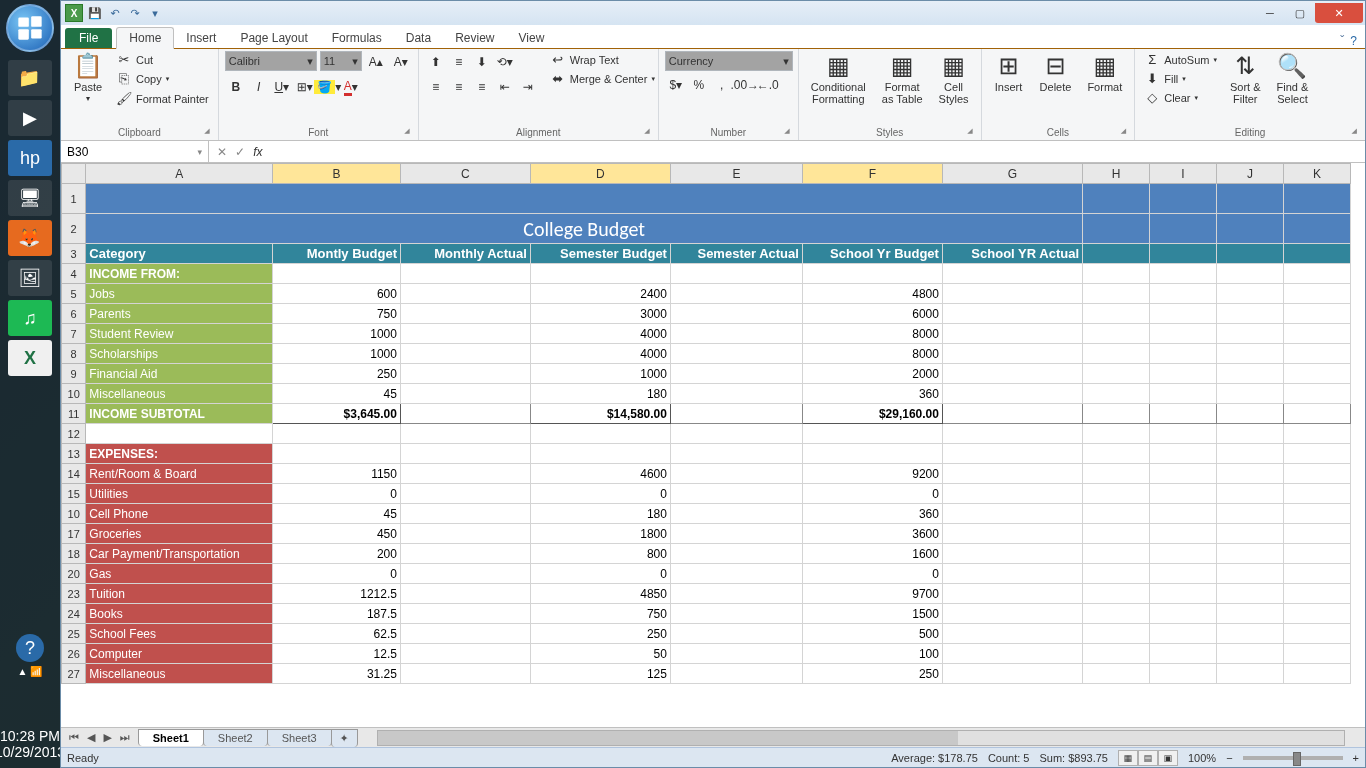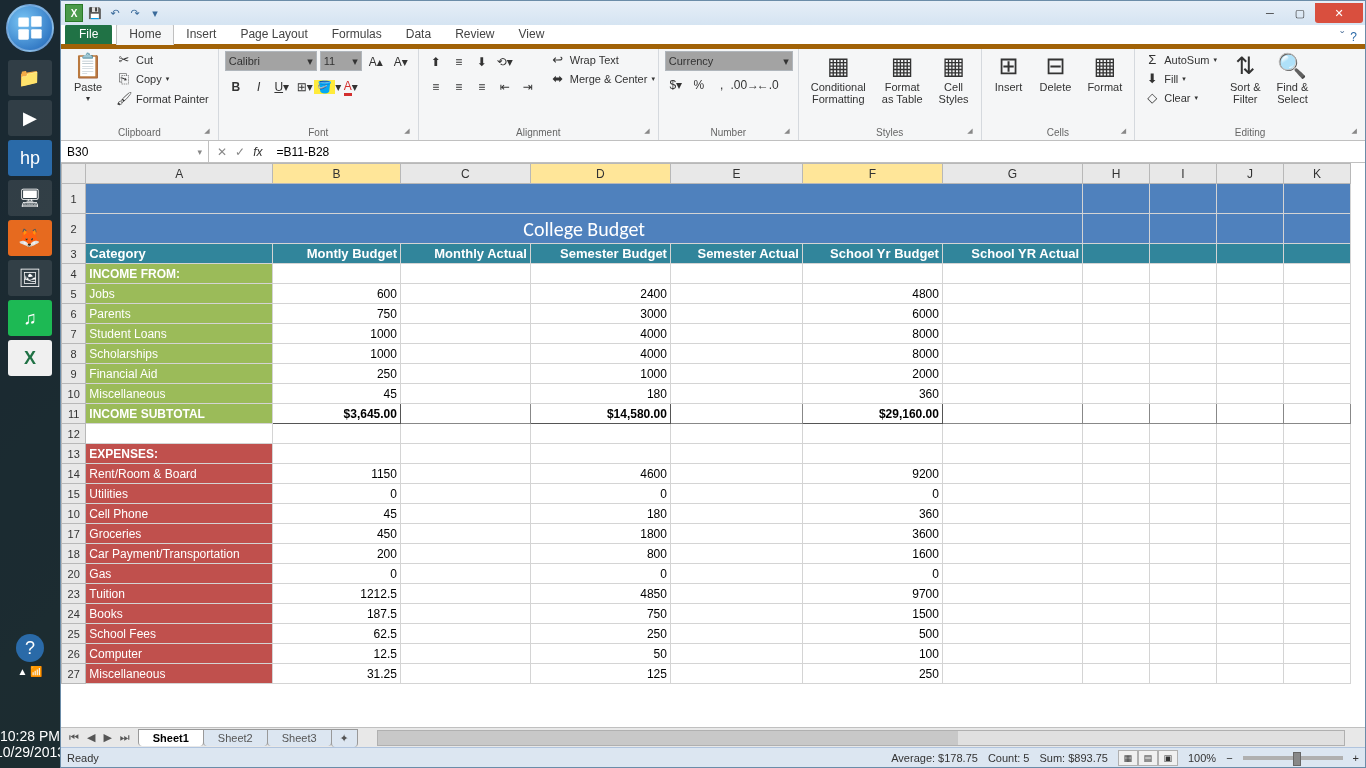--- a/index.html
+++ b/index.html
@@ -15,21 +15,21 @@
 .excel-window { position: absolute; left: 60px; top: 0; width: 1306px; height: 768px; background: #fff; border: 1px solid #6b8ca8; display: flex; flex-direction: column; }
 .titlebar { height: 24px; background: linear-gradient(#e6eef7,#d5e4f2); display: flex; align-items: center; font-size: 12px; color: #333; position: relative; }
 .qat { display: flex; align-items: center; gap: 4px; padding: 0 4px; }
 .qat-ico { width:18px; height:18px; background:#4a9a4a; border:1px solid #2a7a2a; display:flex; align-items:center; justify-content:center; color:#fff; font-size:10px; font-weight:bold; }
 .qat-btn { width:16px; height:16px; color:#3a6a9a; font-size:11px; display:flex; align-items:center; justify-content:center; }
 .title-text { position:absolute; left:50%; transform:translateX(-50%); }
 .win-controls { margin-left: auto; display: flex; }
 .win-btn { width: 30px; height: 20px; display:flex; align-items:center; justify-content:center; font-size:11px; color:#333; }
 .win-btn.close { background:#d94f3e; color:#fff; width:48px; border-radius:0 0 3px 3px; margin-right:2px; }
 
-.ribbon-tabs { height: 24px; background: #fff; display: flex; align-items: flex-end; padding-left: 4px; border-bottom: 5px solid #a16207; }
+.ribbon-tabs { height: 24px; background: #fff; display: flex; align-items: flex-end; padding-left: 4px; border-bottom: 1px solid #a16207; }
 .file-tab { background:#207245; color:#fff; padding: 3px 14px; font-size:12px; border-radius: 3px 3px 0 0; margin-right:4px; }
 .rtab { padding: 3px 12px; font-size: 12px; color:#444; cursor:default; }
 .rtab.active { background:#f5f6f7; border:1px solid #c0c0c0; border-bottom:1px solid #f5f6f7; border-radius:3px 3px 0 0; margin-bottom:-1px; }
 .ribbon-help { margin-left:auto; padding:0 8px; font-size:12px; color:#5a7aa0; display:flex; gap:6px; }
 
 .ribbon { height: 92px; background: #f5f6f7; border-bottom: 1px solid #c0c0c0; display: flex; font-size:11px; color:#333; }
 .rgroup { border-right:1px solid #d5d9de; display:flex; flex-direction:column; padding: 2px 6px 0; }
 .rgroup-body { flex:1; display:flex; align-items:flex-start; gap:4px; }
 .rgroup-label { text-align:center; color:#666; font-size:10px; padding: 2px 0; position:relative; }
 .rgroup-label::after { content:"◢"; position:absolute; right:2px; font-size:7px; color:#888; }
@@ -327,21 +327,20 @@
     <div class="formula-bar">
       <div class="name-box">
           <span>B30</span>
           <span style="font-size:9px;color:#888">▾</span>
         </div>
       <div class="fb-btns">
           <span>✕</span>
           <span>✓</span>
           <span style="font-style:italic;color:#333">fx</span>
         </div>
-      <div class="fb-input">=B11-B28</div>
     </div>
 
     <div class="sheet-area">
       <div class="grid-wrapper">
         <table class="grid">
           <colgroup>
             <col style="width:24px">
               <col class="col-A">
               <col class="col-B">
               <col class="col-C">
@@ -438,21 +437,21 @@
                 <td></td>
                 <td class="num">6000</td>
                 <td></td>
                 <td></td>
                 <td></td>
                 <td></td>
                 <td></td>
               </tr>
               <tr>
                 <th>7</th>
-                <td class="green-cell">Student Loans</td>
+                <td class="green-cell">Student Review</td>
                 <td class="num">1000</td>
                 <td></td>
                 <td class="num">4000</td>
                 <td></td>
                 <td class="num">8000</td>
                 <td></td>
                 <td></td>
                 <td></td>
                 <td></td>
                 <td></td>

